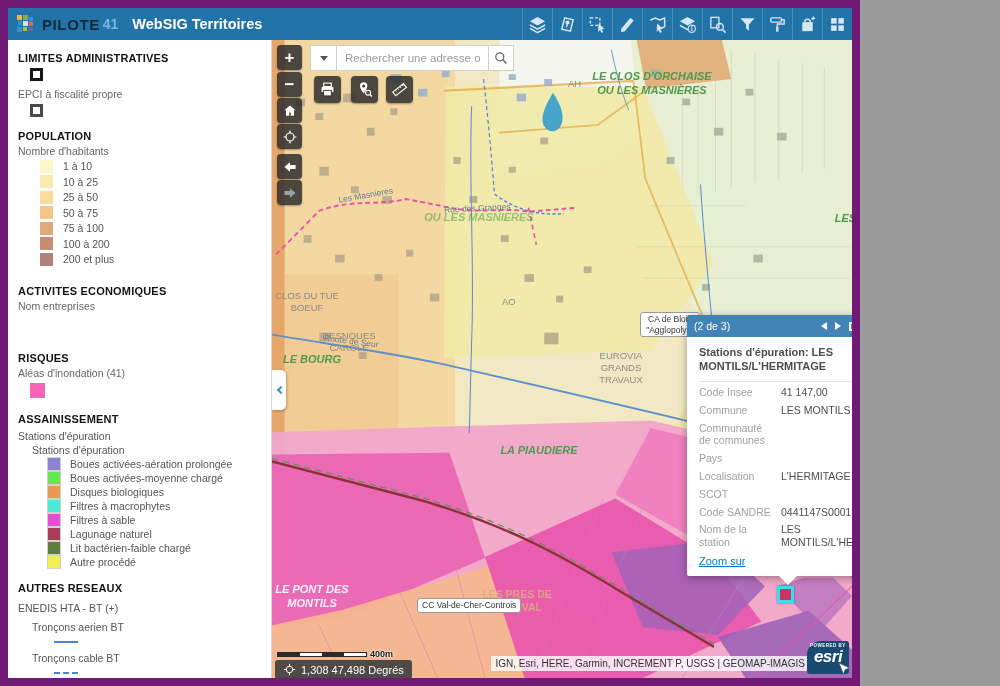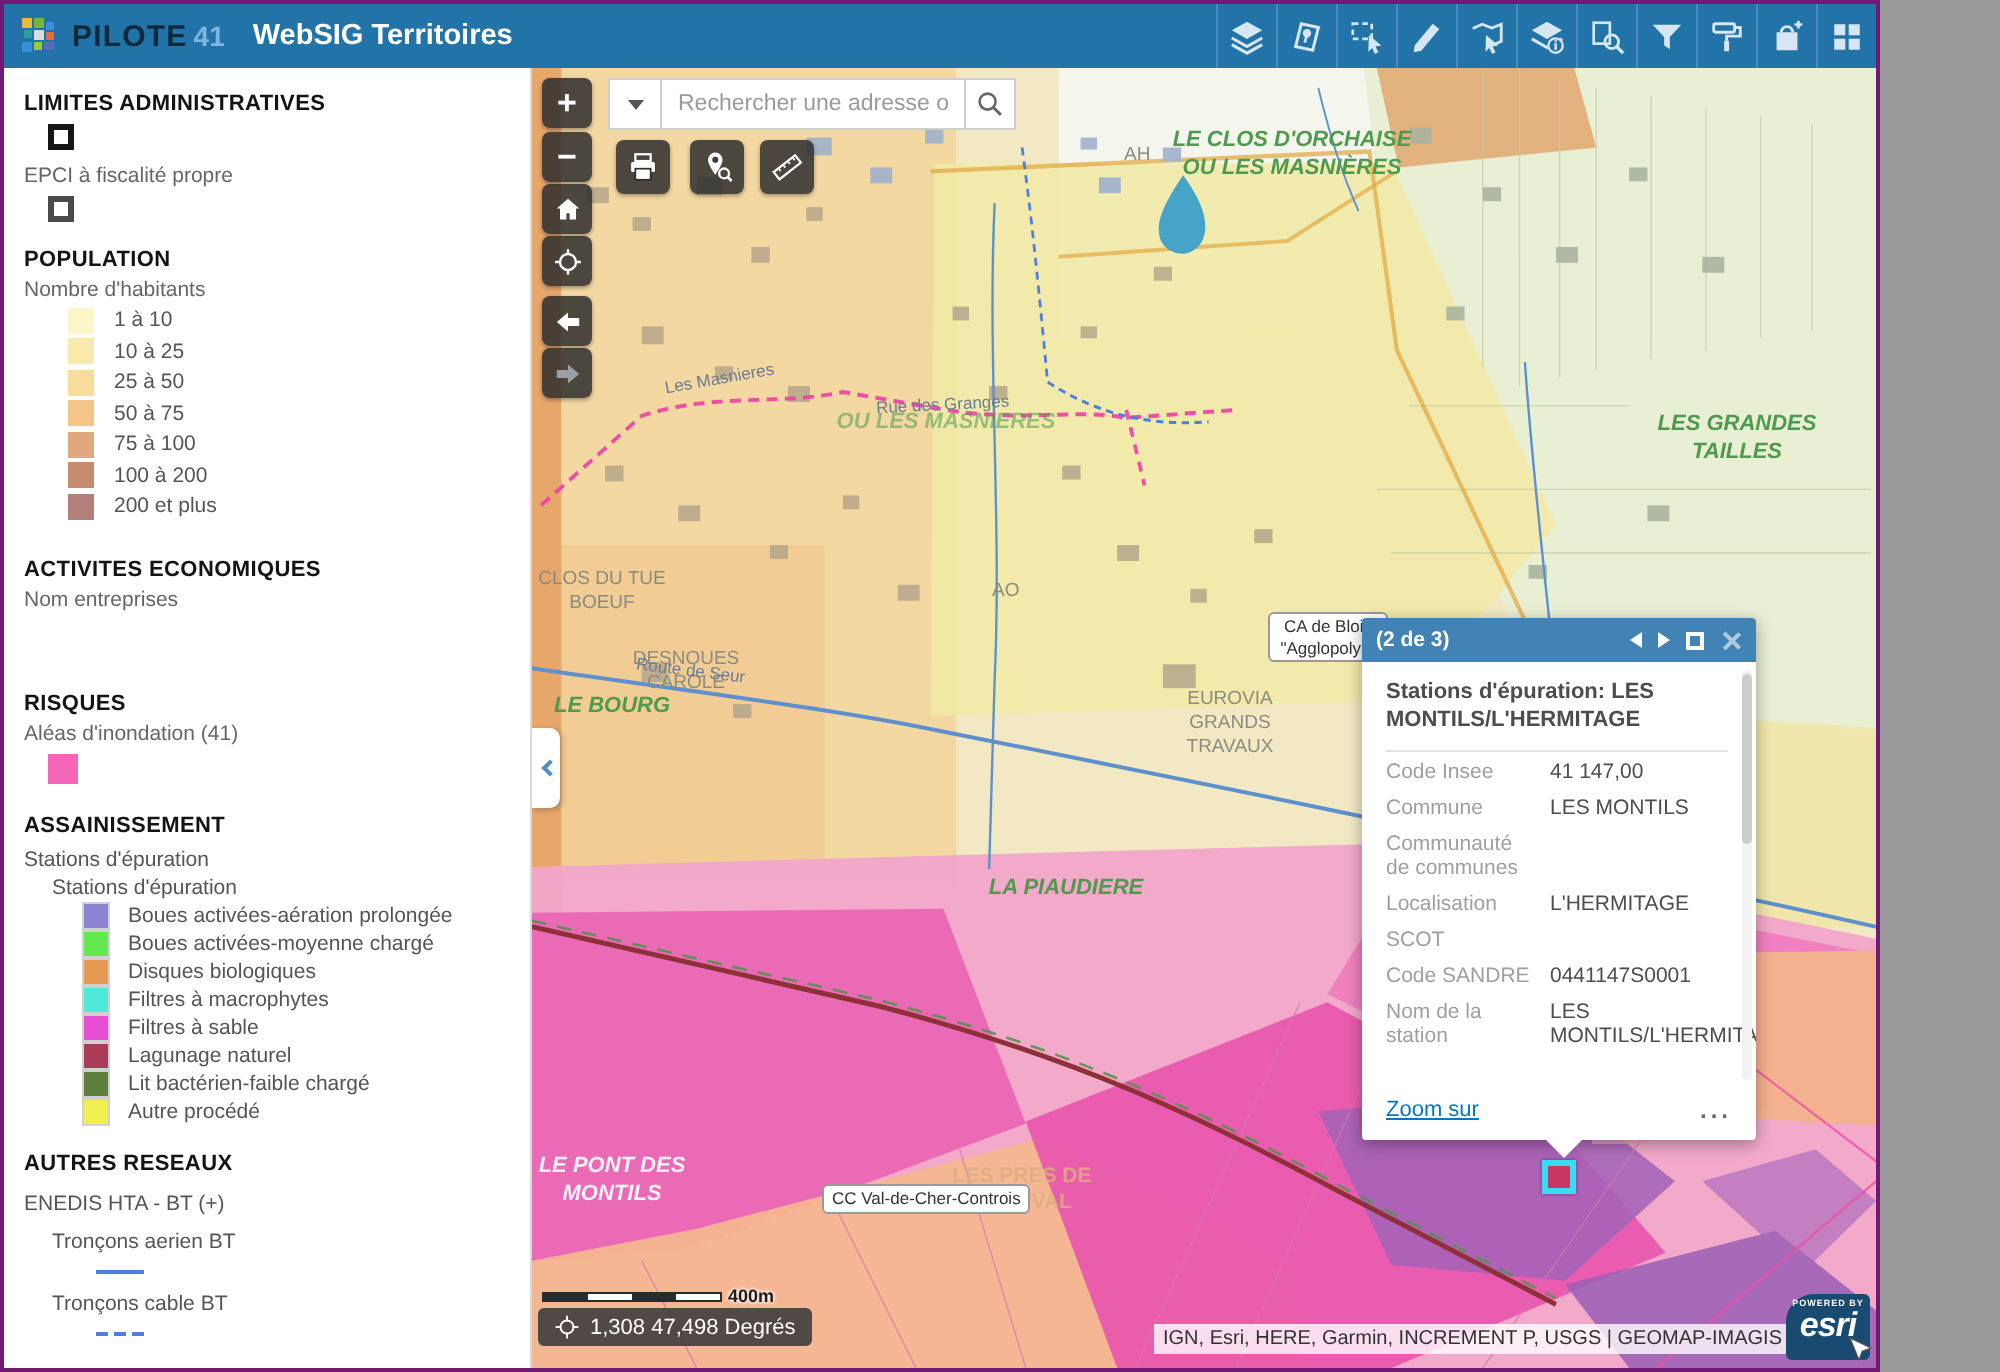--- a/index.html
+++ b/index.html
@@ -1,17 +1,17 @@
 <!DOCTYPE html>
 <html><head>
 <meta charset="utf-8">
 <style>
   *{box-sizing:border-box;margin:0;padding:0}
   body{margin:0;background:#9a9a9a;font-family:"Liberation Sans",sans-serif}
-  .app{position:relative;width:940px;height:686px;background:#fff;border:2px solid #701a75;overflow:hidden}
+  .app{position:relative;width:860px;height:686px;background:#fff;border:8px solid #701a75;overflow:hidden}
 
   
   .topbar{position:absolute;top:0;left:0;right:0;height:32px;background:#2273a8;display:flex;align-items:center;z-index:50}
   .logo{width:20px;height:20px;margin-left:8px;flex:none}
   .brand{font-weight:bold;font-size:15px;color:#102a3d;margin-left:6px;letter-spacing:.6px}
   .brand-num{color:#7cb6e2;font-weight:bold;font-size:14px;margin-left:3px}
   .apptitle{color:#fff;font-weight:bold;font-size:14.5px;margin-left:14px}
   .tb-icons{margin-left:auto;display:flex;height:100%}
   .tb-btn{width:30px;height:100%;display:flex;align-items:center;justify-content:center;border-left:1px solid rgba(255,255,255,.18);cursor:pointer}
 
@@ -71,21 +71,21 @@
   .esri .pb{font-size:4.5px;letter-spacing:.5px;font-weight:bold}
   .esri .lg{font-size:17px;font-weight:bold;font-style:italic;line-height:1;letter-spacing:-.5px}
   .esri svg{position:absolute;right:-1px;bottom:-2px}
 
   
   .marker{position:absolute;left:505px;top:546px;width:17px;height:17px;background:#c93560;border:3px solid #39dcf2;z-index:10;cursor:pointer;box-shadow:0 0 2px rgba(0,0,0,.4)}
 
   
   .popup{position:absolute;left:415px;top:275px;width:197px;background:#fff;box-shadow:0 2px 8px rgba(0,0,0,.35);z-index:30;border-radius:2px}
   .popup-h{height:22px;background:#4083b4;display:flex;align-items:center;padding:0 7px;border-radius:2px 2px 0 0}
-  .pager{color:#fff;font-size:10.5px;font-weight:bold}
+  .pager{color:#fff;font-size:10.5px;font-weight:normal}
   .ph-icons{margin-left:auto;display:flex;align-items:center;gap:8px}
   .tri{width:0;height:0;cursor:pointer}
   .tri-l{border-top:4.5px solid transparent;border-bottom:4.5px solid transparent;border-right:6px solid #fff}
   .tri-r{border-top:4.5px solid transparent;border-bottom:4.5px solid transparent;border-left:6px solid #fff}
   .maxi{width:9px;height:9px;border:2px solid #fff;cursor:pointer}
   .clos{position:relative;width:11px;height:11px;cursor:pointer;opacity:.65}
   .clos::before,.clos::after{content:"";position:absolute;left:5px;top:0;width:1.5px;height:11px;background:#eaf2f8}
   .clos::before{transform:rotate(45deg)}
   .clos::after{transform:rotate(-45deg)}
   .popup-b{padding:8px 14px 0 12px;height:215px;overflow:hidden;position:relative}
@@ -536,20 +536,24 @@
           </div>
         <div class="prow">
             <div class="plabel">Commune</div>
             <div class="pvalue">LES MONTILS</div>
           </div>
         <div class="prow">
             <div class="plabel">Communauté de communes</div>
             <div class="pvalue"></div>
           </div>
         <div class="prow">
+            <div class="plabel">Pays</div>
+            <div class="pvalue"></div>
+          </div>
+        <div class="prow">
             <div class="plabel">Localisation</div>
             <div class="pvalue">L'HERMITAGE</div>
           </div>
         <div class="prow">
             <div class="plabel">SCOT</div>
             <div class="pvalue"></div>
           </div>
         <div class="prow">
             <div class="plabel">Code SANDRE</div>
             <div class="pvalue">0441147S0001</div>

